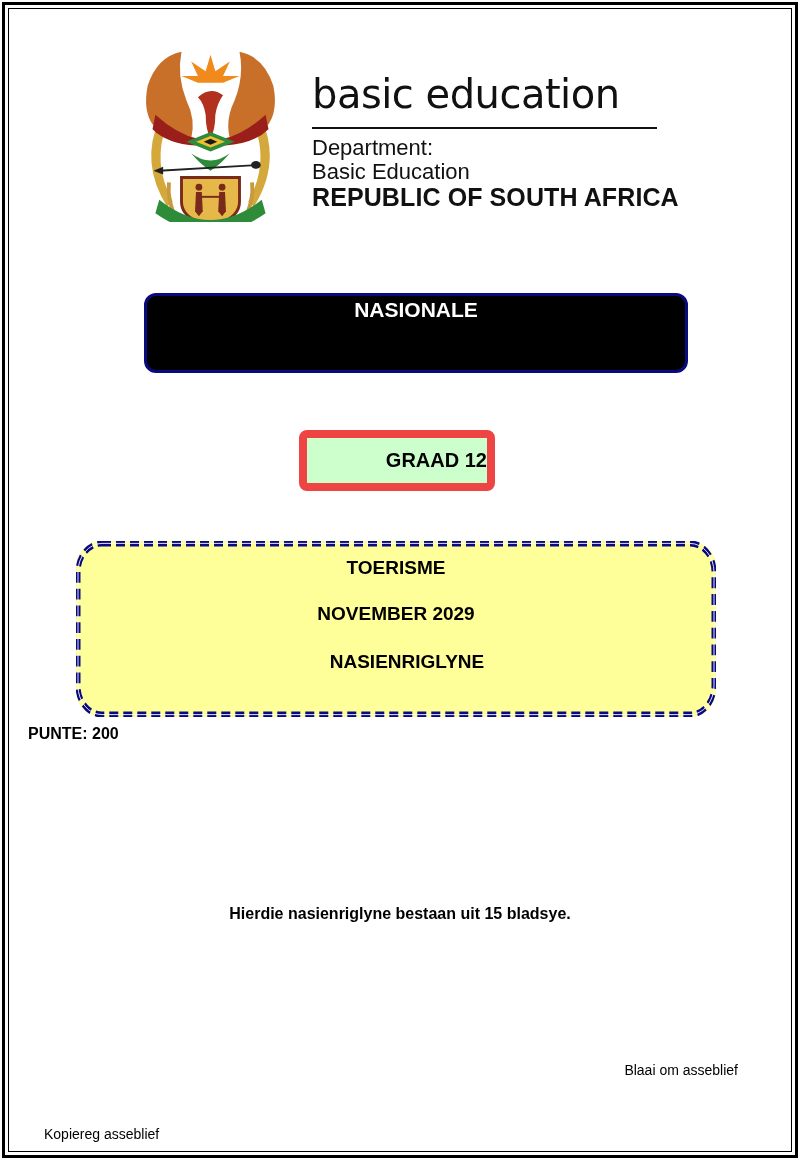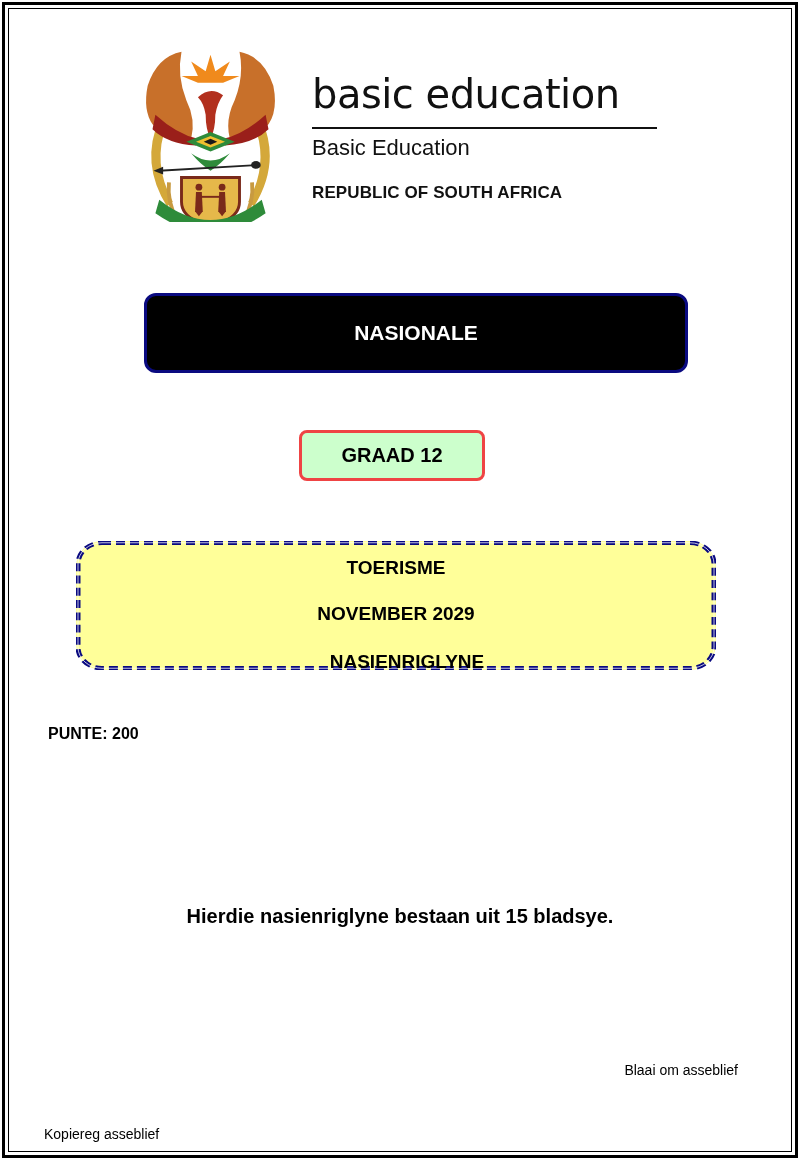--- a/index.html
+++ b/index.html
@@ -3,28 +3,28 @@
   <meta charset="utf-8">
   <style>
     html, body { margin: 0; padding: 0; background: #ffffff; }
     body { width: 800px; height: 1160px; position: relative; overflow: hidden; font-family: "Liberation Sans", sans-serif; color: #000; }
     .frame-outer { position: absolute; left: 2px; top: 2px; width: 790px; height: 1150px; border: 3px solid #000; }
     .frame-inner { position: absolute; left: 8px; top: 8px; width: 782px; height: 1142px; border: 1.5px solid #000; }
     .logo { position: absolute; left: 138px; top: 46px; width: 145px; height: 176px; }
     .brand-title { position: absolute; left: 312px; top: 74px; font-family: "DejaVu Sans", sans-serif; font-size: 40px; letter-spacing: -0.5px; line-height: 1; color: #111; }
     .brand-rule { position: absolute; left: 312px; top: 127px; width: 345px; height: 2px; background: #111; }
     .brand-dept { position: absolute; left: 312px; top: 136px; font-size: 22px; line-height: 24px; color: #111; }
-    .brand-republic { position: absolute; left: 312px; top: 183px; font-size: 17px; font-weight: bold; color: #111; letter-spacing: 0.1px; }
-    .nss-box { position: absolute; left: 144px; top: 293px; width: 538px; height: 74px; background: #000; border: 3px solid #0a0a80; border-radius: 12px; color: #fff; font-weight: bold; font-size: 21px; text-align: center; display: flex; flex-direction: column; justify-content: center; line-height: 28px; }
-    .grade-box { position: absolute; left: 299px; top: 430px; width: 180px; height: 45px; background: #ccffcc; border: 3px solid #ef4444; border-radius: 8px; font-weight: bold; font-size: 20px; text-align: center; line-height: 45px; }
-    .subject-box { position: absolute; left: 76px; top: 541px; width: 640px; height: 129px; background: #ffff99; border-radius: 26px; }
+    .brand-republic { position: absolute; left: 312px; top: 183px; font-size: 25px; font-weight: bold; color: #111; letter-spacing: 0.1px; }
+    .nss-box { position: absolute; left: 144px; top: 293px; width: 538px; height: 74px; background: #000; border: 3px solid #0a0a80; border-radius: 12px; color: #fff; font-weight: bold; font-size: 21px; text-align: center; display: flex; flex-direction: row; justify-content: center; line-height: 28px; }
+    .grade-box { position: absolute; left: 299px; top: 430px; width: 180px; height: 45px; background: #ccffcc; border: 8px solid #ef4444; border-radius: 8px; font-weight: bold; font-size: 20px; text-align: right; line-height: 45px; }
+    .subject-box { position: absolute; left: 76px; top: 541px; width: 640px; height: 176px; background: #ffff99; border-radius: 26px; }
     .subject-border { position: absolute; left: 0; top: 0; width: 100%; height: 100%; }
     .subject-line { position: absolute; left: 0; width: 100%; text-align: center; font-weight: bold; font-size: 19px; }
-    .marks { position: absolute; left: 48px; top: 725px; font-weight: bold; font-size: 16px; }
-    .pages { position: absolute; left: 0; width: 800px; top: 905px; text-align: center; font-weight: bold; font-size: 20px; }
+    .marks { position: absolute; left: 28px; top: 725px; font-weight: bold; font-size: 16px; }
+    .pages { position: absolute; left: 0; width: 800px; top: 905px; text-align: center; font-weight: bold; font-size: 16px; }
     .footer-left { position: absolute; left: 44px; top: 1126px; font-size: 14px; }
     .footer-right { position: absolute; right: 62px; top: 1062px; font-size: 14px; }
   </style>
 </head>
 <body>
 
 <div class="frame-outer"></div>
 <div class="frame-inner"></div>
 
 <svg class="logo" viewBox="0 0 150 180">
@@ -62,20 +62,21 @@
   <path d="M32 140 Q30 160 40 178" stroke="#c89a40" stroke-width="4" fill="none"></path>
   <path d="M118 140 Q120 160 110 178" stroke="#c89a40" stroke-width="4" fill="none"></path>
 
   <path d="M22 158 Q75 200 128 158 L132 172 Q75 212 18 172 Z" fill="#2e8b3a"></path>
   <text x="75" y="186" font-size="8" fill="#ffffff" text-anchor="middle" font-family="Liberation Sans, sans-serif" font-style="italic">!KE E: /XARRA //KE</text>
 </svg>
 
 <div class="brand-title">basic education</div>
 <div class="brand-rule"></div>
 <div class="brand-dept">
+  <div>Department:</div>
   <div>Basic Education</div>
 </div>
 <div class="brand-republic">REPUBLIC OF SOUTH AFRICA</div>
 
 <div class="nss-box">
   <div>NASIONALE</div>
 </div>
 
 <div class="grade-box">GRAAD 12</div>
 

